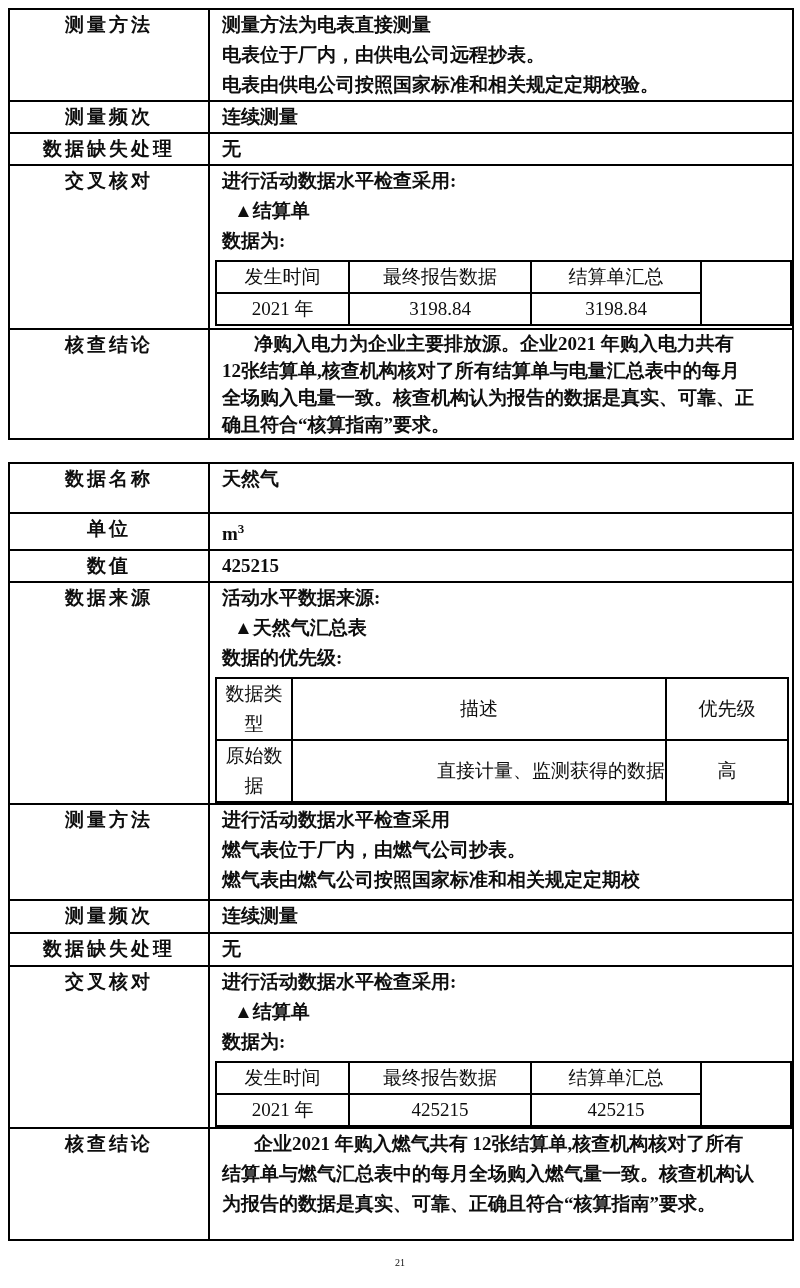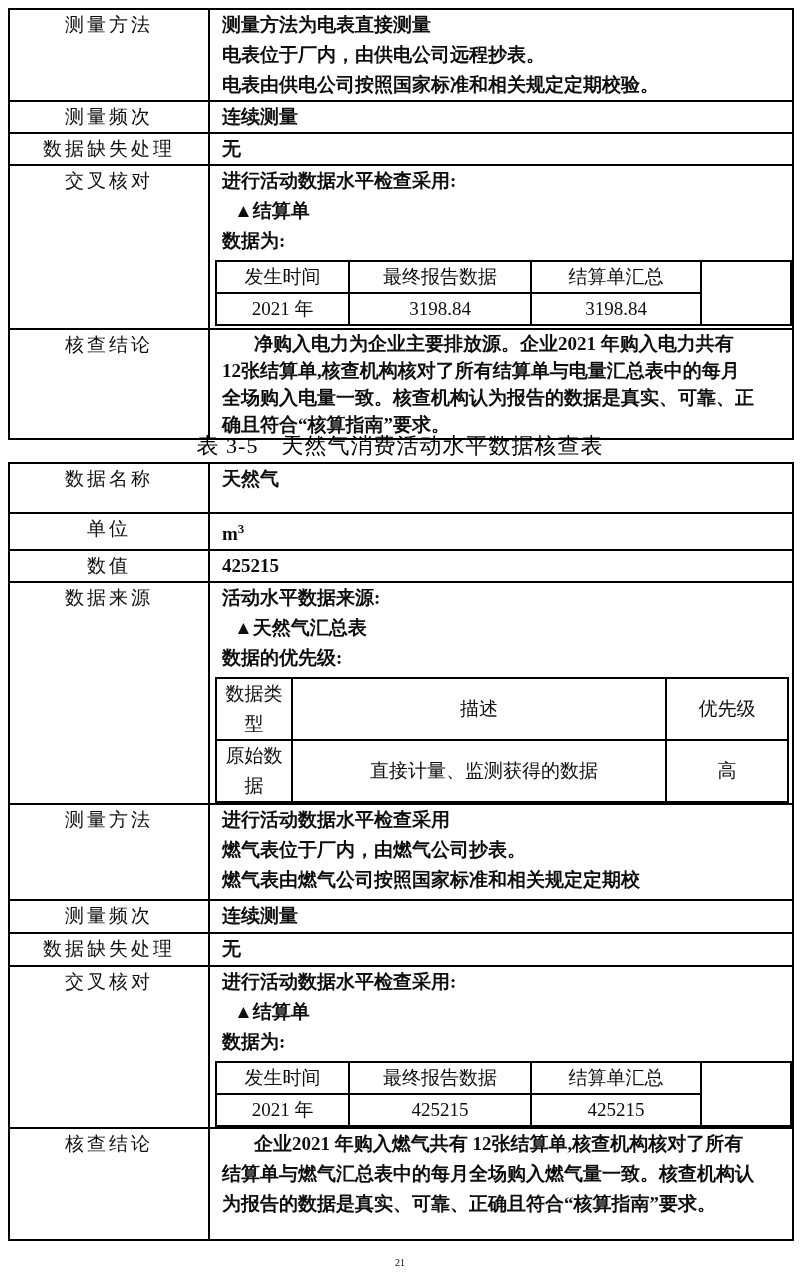--- a/index.html
+++ b/index.html
@@ -22,20 +22,21 @@
     border: 2px solid #000;
     vertical-align: top;
     padding: 0;
   }
   td.label {
     text-align: center;
     letter-spacing: 3px;
     font-size: 19px;
     line-height: 30px;
     padding-top: 3px;
+    font-weight: bold;
   }
   td.content {
     font-size: 19px;
     line-height: 30px;
     padding: 3px 0 0 0;
   }
   .line { white-space: nowrap; padding-left: 12px; font-weight: bold; }
   .line.ind1 { padding-left: 24px; }
   .line.ind05 { }
   .concl .line { padding-right: 6px; }
@@ -48,21 +49,21 @@
     margin: 4px 0 0 5px;
   }
   table.inner td {
     border: 2px solid #000;
     text-align: center;
     vertical-align: middle;
     font-size: 19px;
     padding: 0;
     overflow: hidden;
   }
-  table.inner td.cell-left { text-align: center; padding-left: 10px; }
+  table.inner td.cell-left { text-align: right; padding-left: 10px; }
 
   .title {
     position: absolute; top: 430px; left: 0;
     width: 800px; text-align: center;
     font-size: 22px; line-height: 32px;
     color: #000;
     letter-spacing: 1px;
   }
   .pageno {
     position: absolute; top: 1257px; left: 0;
@@ -136,21 +137,20 @@
         <td class="content concl lh27">
           <div class="line firstline">净购入电力为企业主要排放源。企业2021 年购入电力共有</div>
           <div class="line">12张结算单,核查机构核对了所有结算单与电量汇总表中的每月</div>
           <div class="line">全场购入电量一致。核查机构认为报告的数据是真实、可靠、正</div>
           <div class="line">确且符合“核算指南”要求。</div>
         </td>
       </tr>
     </tbody>
   </table>
 
-  <div class="title">表 3-5　天然气消费活动水平数据核查表</div>
 
   <table class="outer" style="top:462px;">
     <colgroup>
         <col style="width:200px">
         <col style="width:584px">
       </colgroup>
     <tbody>
       <tr style="height:50px">
         <td class="label">数据名称</td>
         <td class="content">

